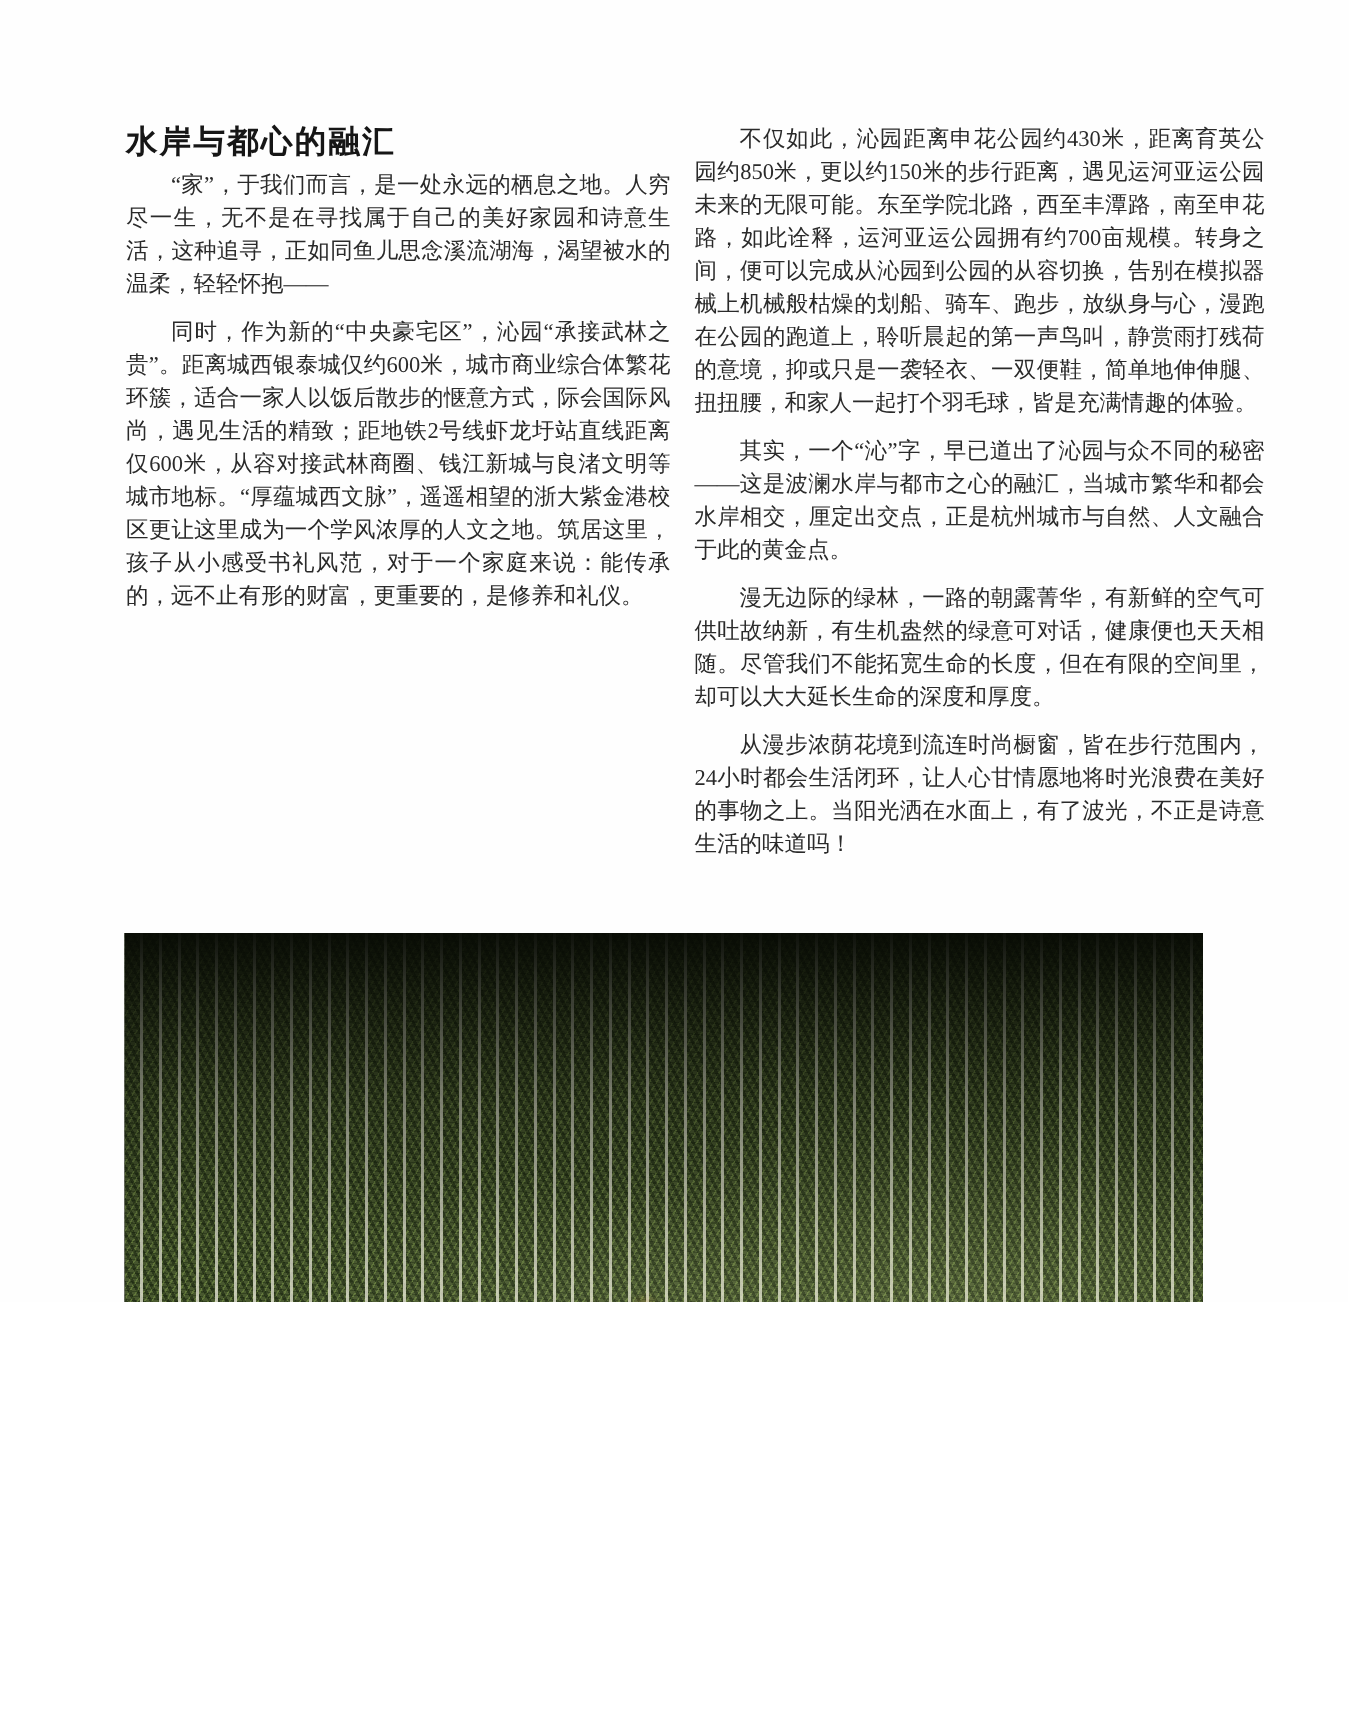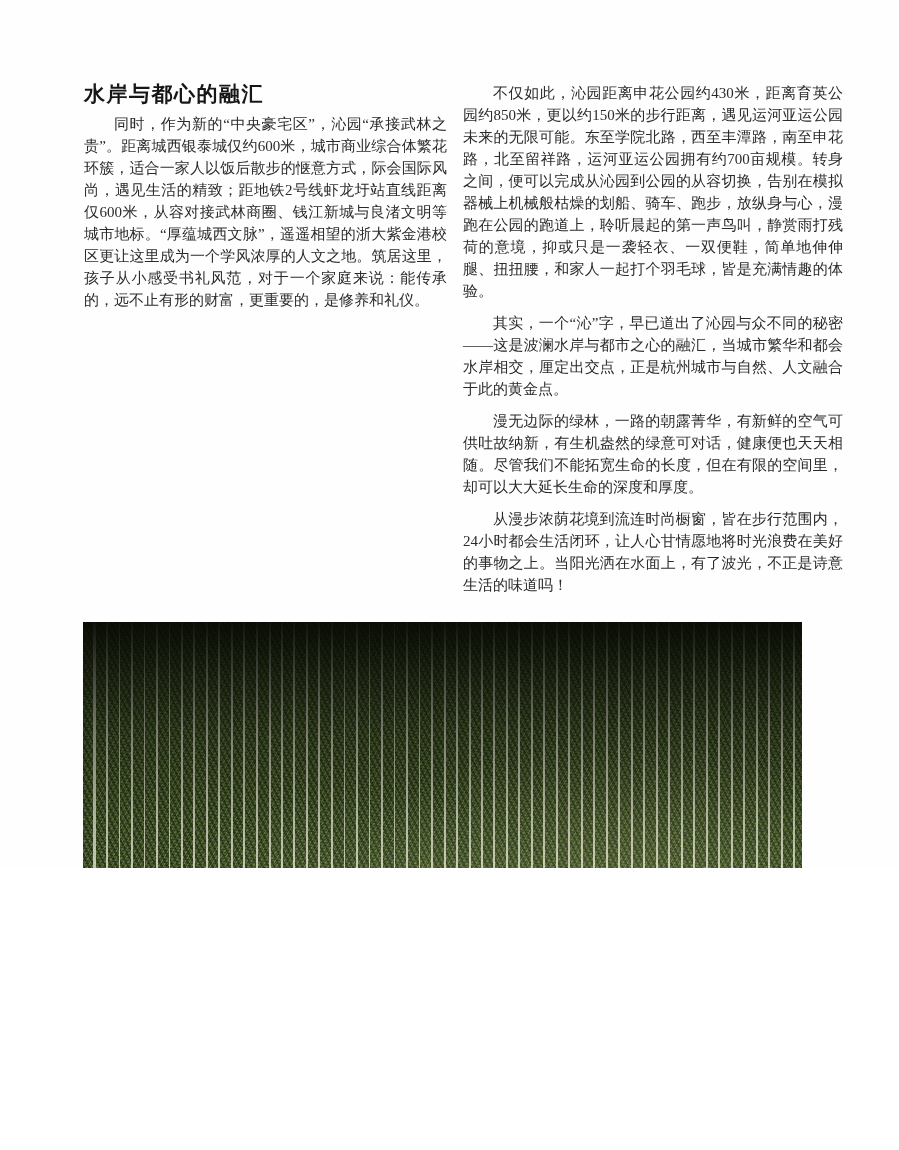--- a/index.html
+++ b/index.html
@@ -133,25 +133,26 @@
   }
 </style>
 </head>
 <body>
 
 <div class="page">
 
   <h1 class="headline">水岸与都心的融汇</h1>
 
   <div class="col col-left">
+    <p>“家”，于我们而言，是一处永远的栖息之地。人穷尽一生，无不是在寻找属于自己的美好家园和诗意生活，这种追寻，正如同鱼儿思念溪流湖海，渴望被水的温柔，轻轻怀抱——</p>
     <p>同时，作为新的“中央豪宅区”，沁园“承接武林之贵”。距离城西银泰城仅约600米，城市商业综合体繁花环簇，适合一家人以饭后散步的惬意方式，际会国际风尚，遇见生活的精致；距地铁2号线虾龙圩站直线距离仅600米，从容对接武林商圈、钱江新城与良渚文明等城市地标。“厚蕴城西文脉”，遥遥相望的浙大紫金港校区更让这里成为一个学风浓厚的人文之地。筑居这里，孩子从小感受书礼风范，对于一个家庭来说：能传承的，远不止有形的财富，更重要的，是修养和礼仪。</p>
   </div>
 
   <div class="col col-right">
-    <p>不仅如此，沁园距离申花公园约430米，距离育英公园约850米，更以约150米的步行距离，遇见运河亚运公园未来的无限可能。东至学院北路，西至丰潭路，南至申花路，北至留祥路，运河亚运公园拥有约700亩规模。转身之间，便可以完成从沁园到公园的从容切换，告别在模拟器械上机械般枯燥的划船、骑车、跑步，放纵身与心，漫跑在公园的跑道上，聆听晨起的第一声鸟叫，静赏雨打残荷的意境，抑或只是一袭轻衣、一双便鞋，简单地伸伸腿、扭扭腰，和家人一起打个羽毛球，皆是充满情趣的体验。</p>
+    <p>不仅如此，沁园距离申花公园约430米，距离育英公园约850米，更以约150米的步行距离，遇见运河亚运公园未来的无限可能。东至学院北路，西至丰潭路，南至申花路，如此诠释，运河亚运公园拥有约700亩规模。转身之间，便可以完成从沁园到公园的从容切换，告别在模拟器械上机械般枯燥的划船、骑车、跑步，放纵身与心，漫跑在公园的跑道上，聆听晨起的第一声鸟叫，静赏雨打残荷的意境，抑或只是一袭轻衣、一双便鞋，简单地伸伸腿、扭扭腰，和家人一起打个羽毛球，皆是充满情趣的体验。</p>
     <p>其实，一个“沁”字，早已道出了沁园与众不同的秘密——这是波澜水岸与都市之心的融汇，当城市繁华和都会水岸相交，厘定出交点，正是杭州城市与自然、人文融合于此的黄金点。</p>
     <p>漫无边际的绿林，一路的朝露菁华，有新鲜的空气可供吐故纳新，有生机盎然的绿意可对话，健康便也天天相随。尽管我们不能拓宽生命的长度，但在有限的空间里，却可以大大延长生命的深度和厚度。</p>
     <p>从漫步浓荫花境到流连时尚橱窗，皆在步行范围内，24小时都会生活闭环，让人心甘情愿地将时光浪费在美好的事物之上。当阳光洒在水面上，有了波光，不正是诗意生活的味道吗！</p>
   </div>
 
   <figure class="photo" style="margin:0;">
     <div class="wall"></div>
     <div class="wall-shade"></div>
     <div class="glow g1"></div>
     <div class="glow g2"></div>

